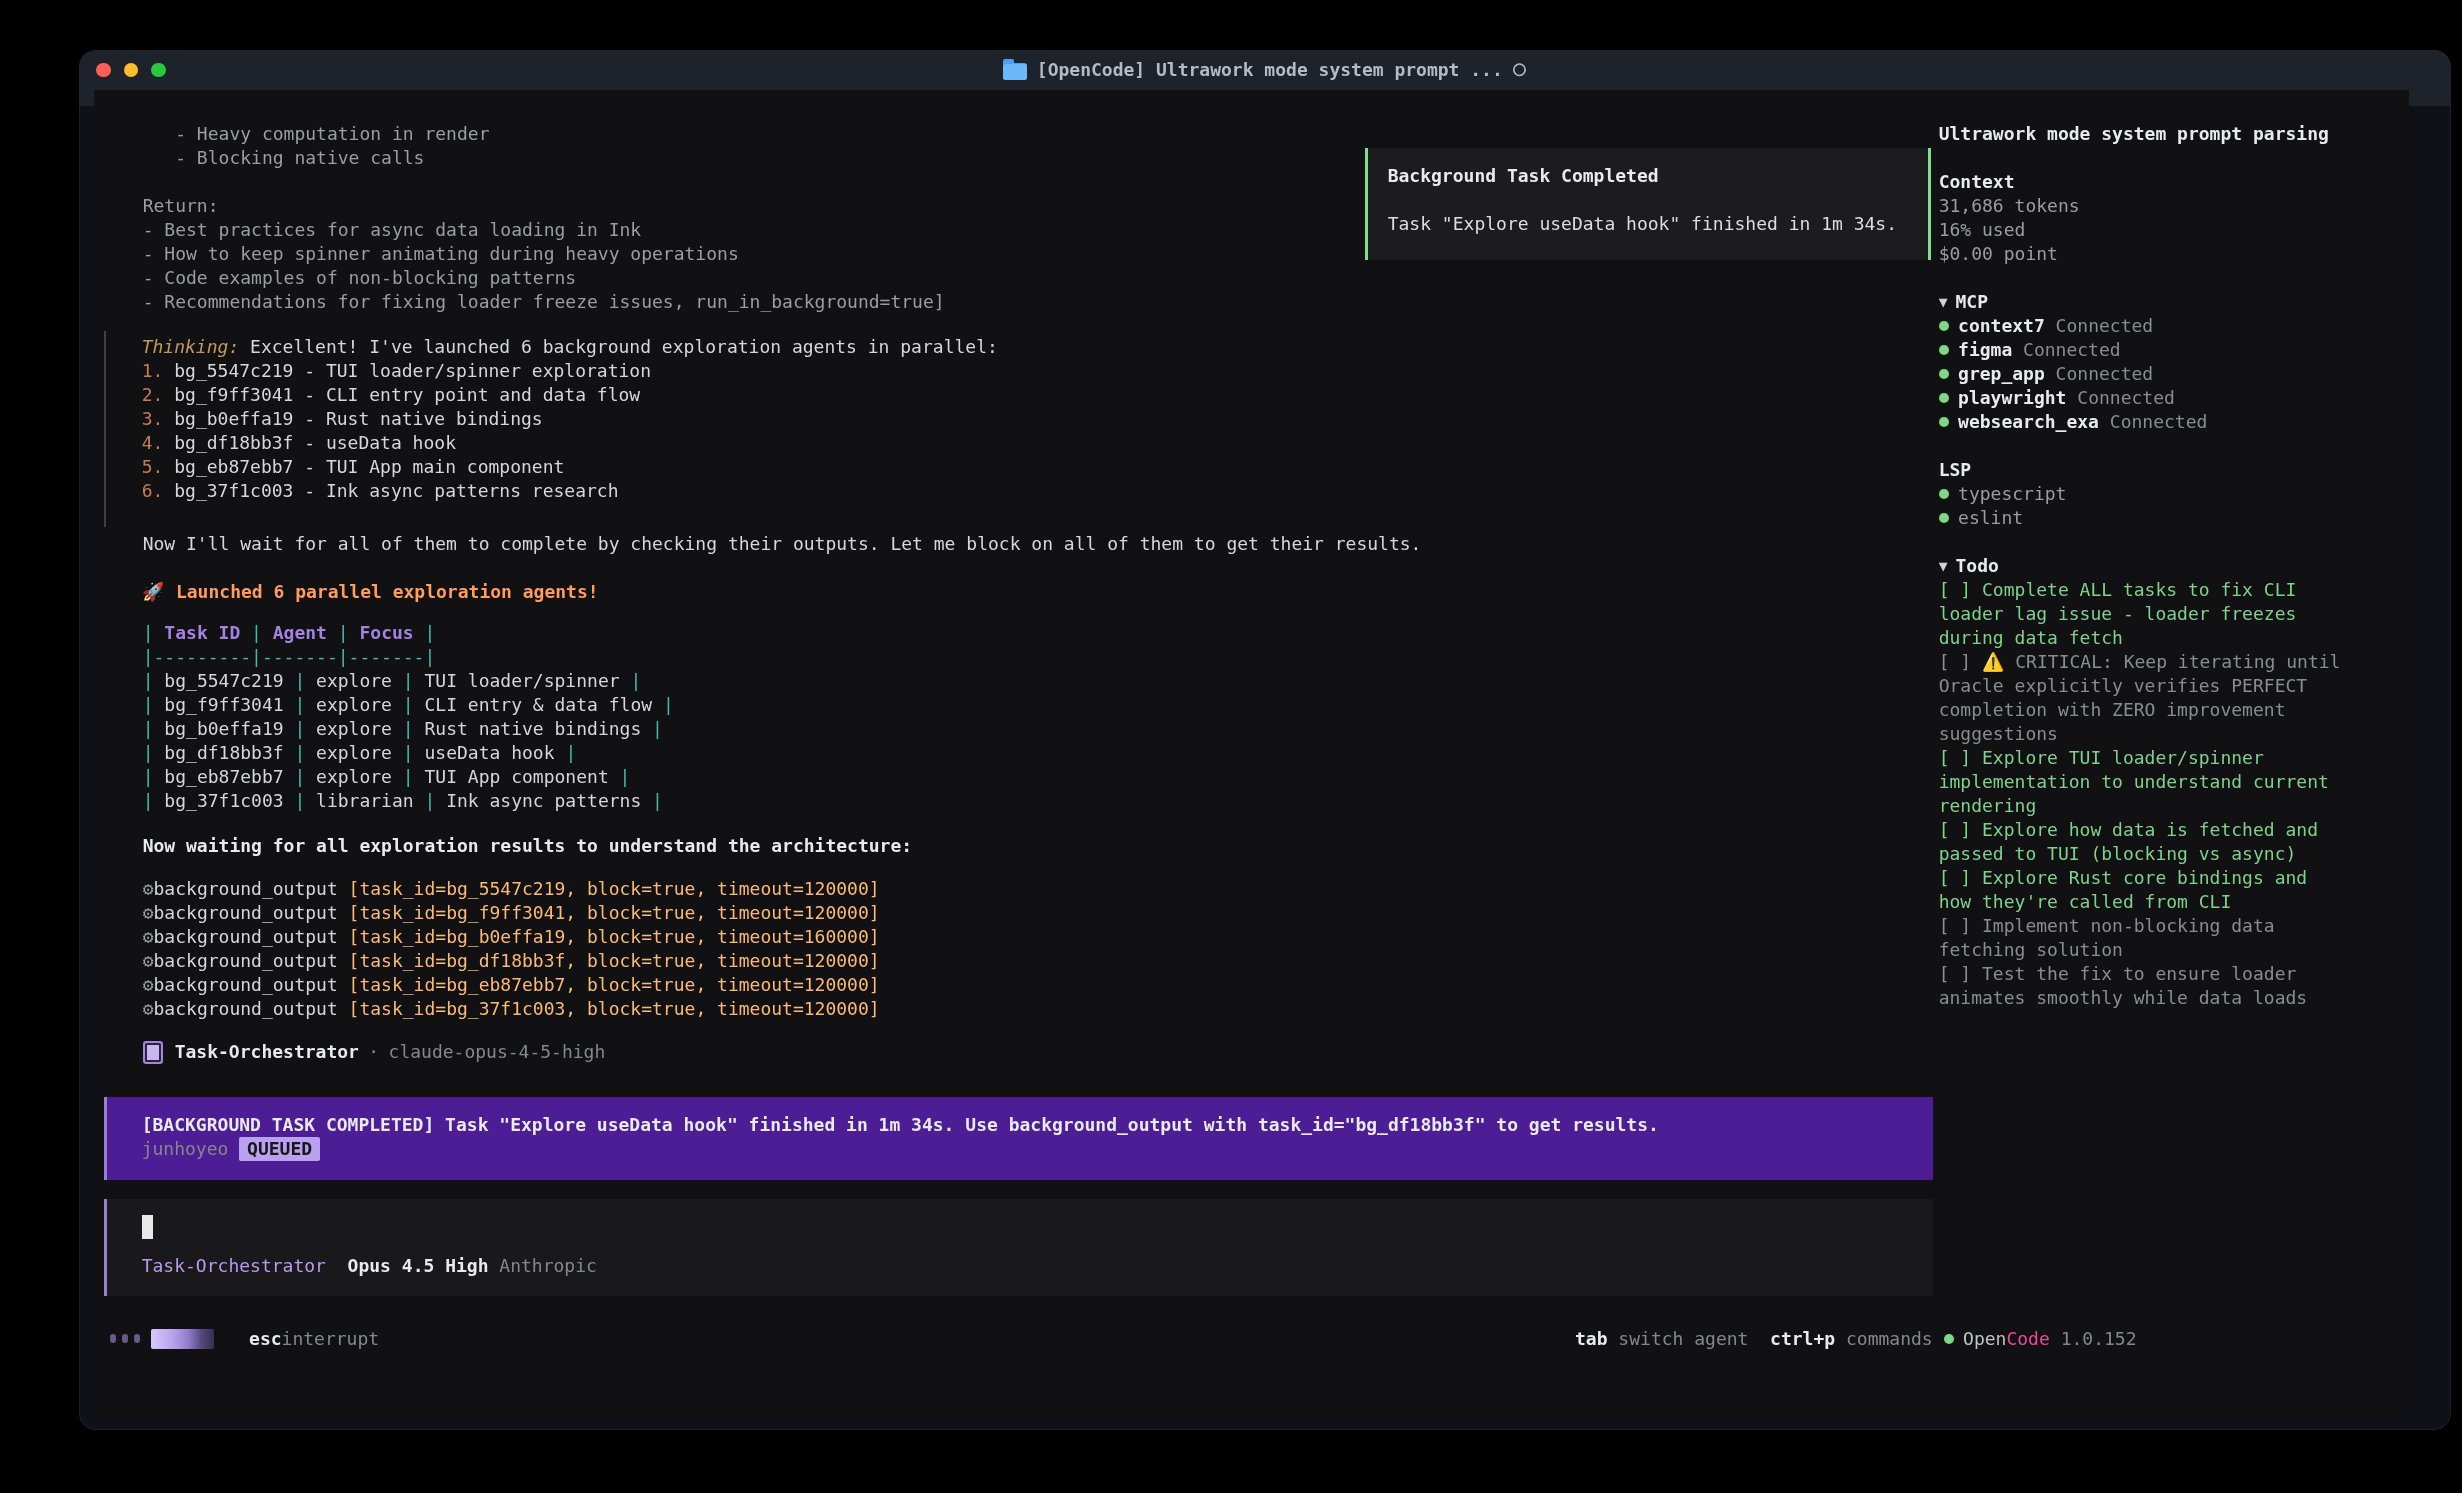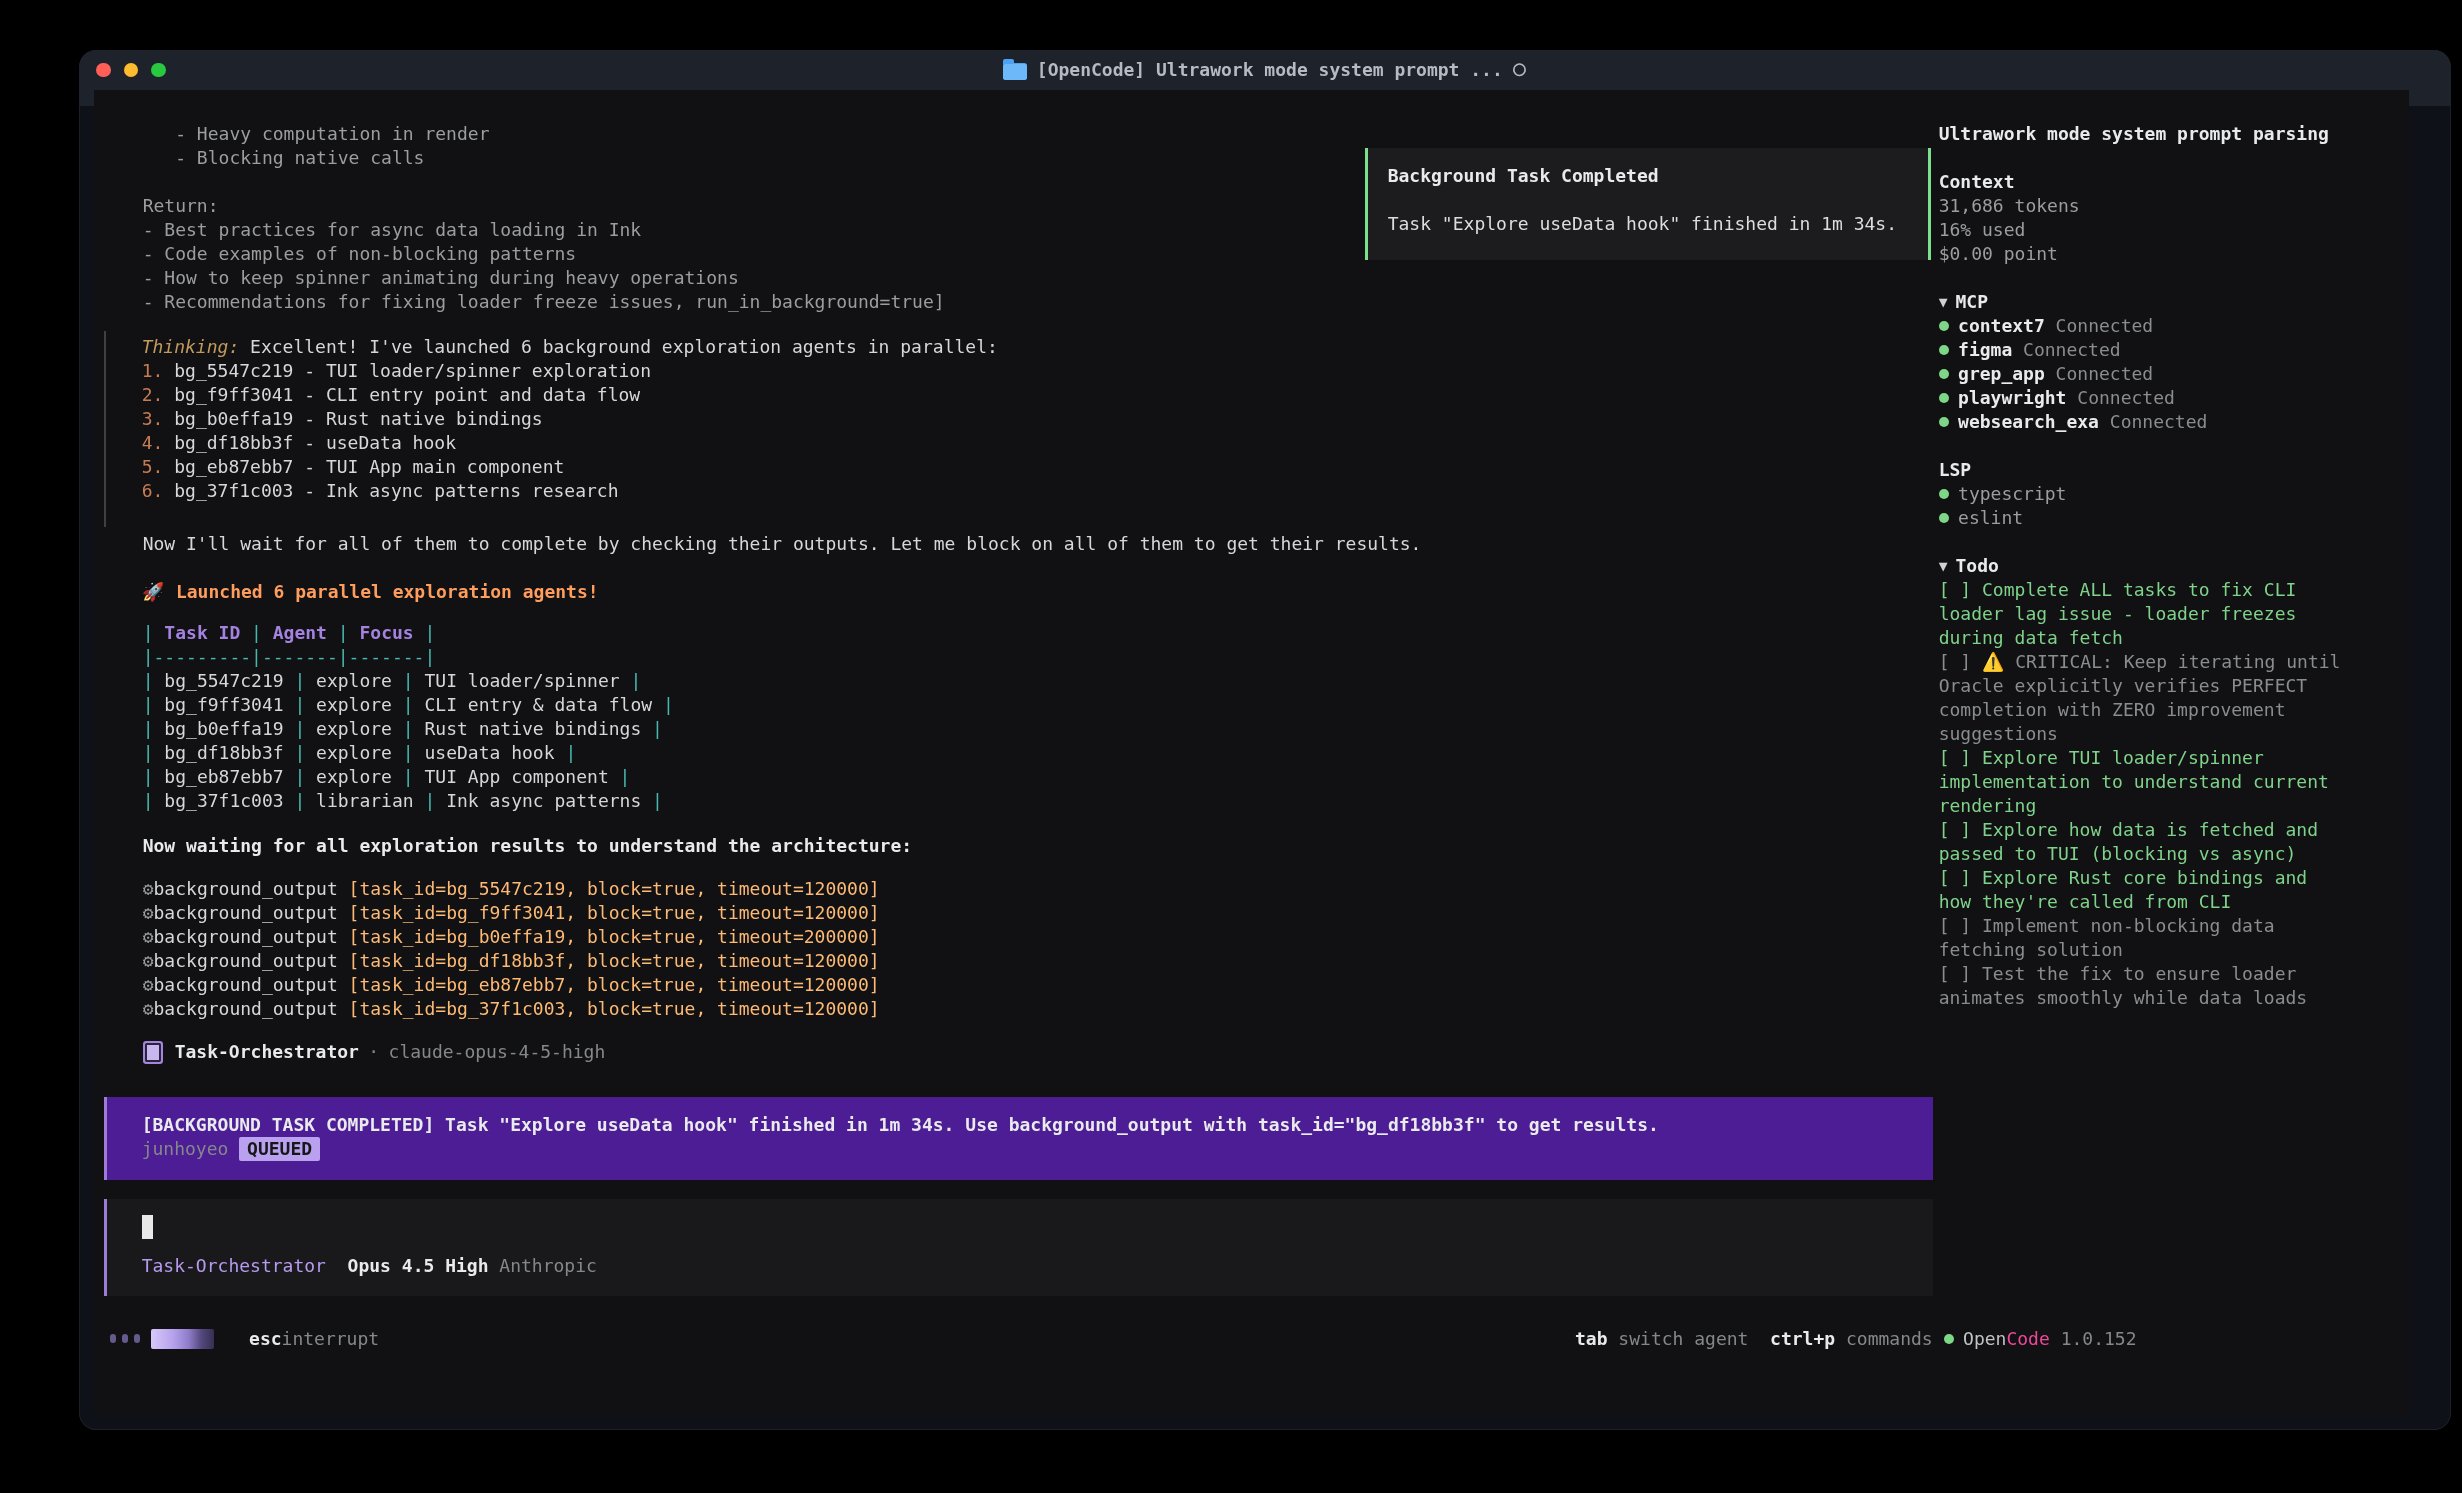--- a/index.html
+++ b/index.html
@@ -105,22 +105,22 @@
     </div>
 
     <div class="surface">
 
       <div class="main">
         <div class="line dim">   - Heavy computation in render</div>
         <div class="line dim">   - Blocking native calls</div>
         <div class="gap36"></div>
         <div class="line dim">Return:</div>
         <div class="line dim">- Best practices for async data loading in Ink</div>
+        <div class="line dim">- How to keep spinner animating during heavy operations</div>
         <div class="line dim">- Code examples of non-blocking patterns</div>
-        <div class="line dim">- How to keep spinner animating during heavy operations</div>
         <div class="line dim">- Recommendations for fixing loader freeze issues, run_in_background=true]</div>
 
         <div class="think-block">
           <div class="line"><span class="tlabel">Thinking:</span><span class="bright"> Excellent! I've launched 6 background exploration agents in parallel:</span></div>
           <div class="line"><span class="num">1.</span><span class="bright"> bg_5547c219 - TUI loader/spinner exploration</span></div>
           <div class="line"><span class="num">2.</span><span class="bright"> bg_f9ff3041 - CLI entry point and data flow</span></div>
           <div class="line"><span class="num">3.</span><span class="bright"> bg_b0effa19 - Rust native bindings</span></div>
           <div class="line"><span class="num">4.</span><span class="bright"> bg_df18bb3f - useData hook</span></div>
           <div class="line"><span class="num">5.</span><span class="bright"> bg_eb87ebb7 - TUI App main component</span></div>
           <div class="line"><span class="num">6.</span><span class="bright"> bg_37f1c003 - Ink async patterns research</span></div>
@@ -137,21 +137,21 @@
         <div class="line"><span class="teal">|</span><span class="bright"> bg_b0effa19 </span><span class="teal">|</span><span class="bright"> explore </span><span class="teal">|</span><span class="bright"> Rust native bindings </span><span class="teal">|</span></div>
         <div class="line"><span class="teal">|</span><span class="bright"> bg_df18bb3f </span><span class="teal">|</span><span class="bright"> explore </span><span class="teal">|</span><span class="bright"> useData hook </span><span class="teal">|</span></div>
         <div class="line"><span class="teal">|</span><span class="bright"> bg_eb87ebb7 </span><span class="teal">|</span><span class="bright"> explore </span><span class="teal">|</span><span class="bright"> TUI App component </span><span class="teal">|</span></div>
         <div class="line"><span class="teal">|</span><span class="bright"> bg_37f1c003 </span><span class="teal">|</span><span class="bright"> librarian </span><span class="teal">|</span><span class="bright"> Ink async patterns </span><span class="teal">|</span></div>
 
         <div class="line white waiting">Now waiting for all exploration results to understand the architecture:</div>
 
         <div class="gears">
           <div class="line"><span class="gearicon">⚙</span><span class="bright">background_output</span><span class="toolargs"> [task_id=bg_5547c219, block=true, timeout=120000]</span></div>
           <div class="line"><span class="gearicon">⚙</span><span class="bright">background_output</span><span class="toolargs"> [task_id=bg_f9ff3041, block=true, timeout=120000]</span></div>
-          <div class="line"><span class="gearicon">⚙</span><span class="bright">background_output</span><span class="toolargs"> [task_id=bg_b0effa19, block=true, timeout=200000]</span></div>
+          <div class="line"><span class="gearicon">⚙</span><span class="bright">background_output</span><span class="toolargs"> [task_id=bg_b0effa19, block=true, timeout=160000]</span></div>
           <div class="line"><span class="gearicon">⚙</span><span class="bright">background_output</span><span class="toolargs"> [task_id=bg_df18bb3f, block=true, timeout=120000]</span></div>
           <div class="line"><span class="gearicon">⚙</span><span class="bright">background_output</span><span class="toolargs"> [task_id=bg_eb87ebb7, block=true, timeout=120000]</span></div>
           <div class="line"><span class="gearicon">⚙</span><span class="bright">background_output</span><span class="toolargs"> [task_id=bg_37f1c003, block=true, timeout=120000]</span></div>
         </div>
 
         <div class="agentline">
           <span class="agent-sq"></span>
           <span class="white">Task-Orchestrator</span>
           <span class="sep-dot">·</span>
           <span class="dimmer">claude-opus-4-5-high</span>

